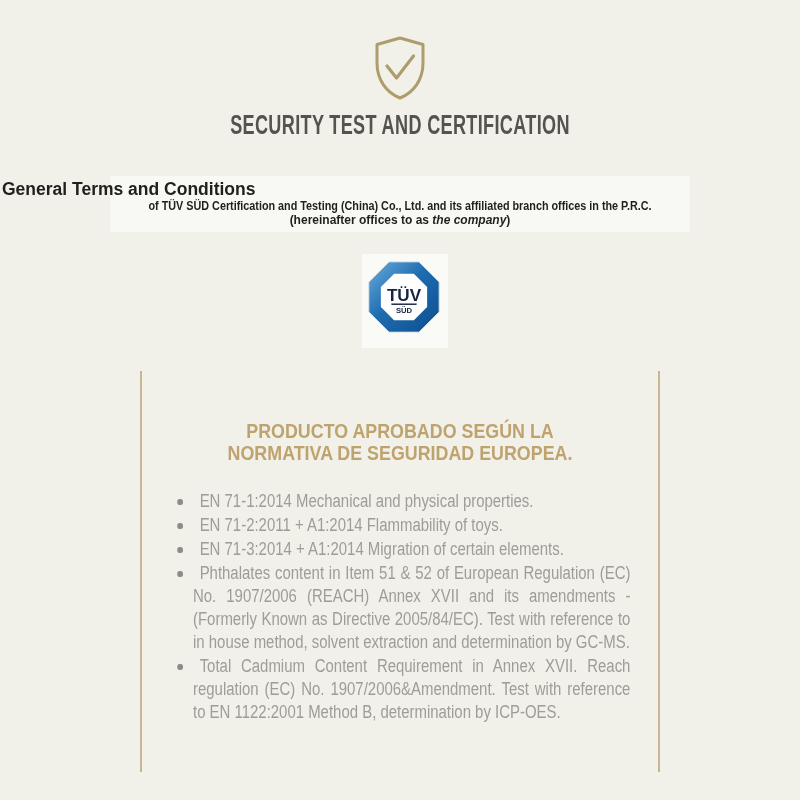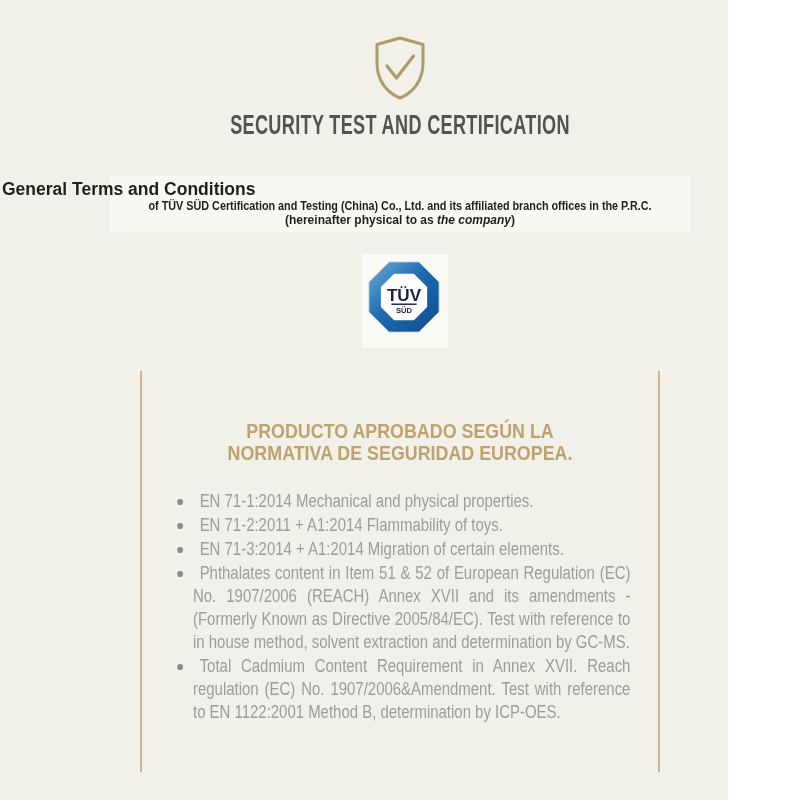--- a/index.html
+++ b/index.html
@@ -8,21 +8,21 @@
     --title-gray:#54544f;
     --body-gray:#9d9d99;
     --bullet-gray:#8b8b87;
     --line-tan:#cbb494;
     --terms-black:#1f1f1d;
     --logo-navy:#16233f;
   }
   *{margin:0;padding:0;box-sizing:border-box;}
   html,body{width:800px;height:800px;overflow:hidden;}
   body{font-family:"Liberation Sans",sans-serif;}
-  .canvas{position:relative;width:728px;height:800px;background:var(--background);}
+  .canvas{position:relative;width:800px;height:800px;background:var(--background);}
 
   
   .shield{position:absolute;left:370px;top:35px;width:60px;height:66px;}
 
   
   .main-title{
     position:absolute;top:110px;left:0;width:800px;
     text-align:center;font-size:27px;font-weight:bold;line-height:30px;
     color:var(--title-gray);letter-spacing:0.5px;white-space:nowrap;
     transform:scaleX(0.67);transform-origin:50% 50%;
@@ -82,21 +82,21 @@
   <svg class="shield" viewBox="0 0 60 66" aria-hidden="true">
     <path d="M30 3 L53 9.5 L53 28 C53 45 43.5 57.5 30 63 C16.5 57.5 7 45 7 28 L7 9.5 Z" fill="none" stroke="#ad9d6d" stroke-width="3" stroke-linejoin="round"></path>
     <path d="M17 31 L26.5 43 L43.5 21" fill="none" stroke="#ad9d6d" stroke-width="3.2" stroke-linecap="round" stroke-linejoin="round"></path>
   </svg>
 
   <div class="main-title">SECURITY TEST AND CERTIFICATION</div>
 
   <div class="terms-band"></div>
   <div class="terms-title">General Terms and Conditions</div>
   <div class="terms-subtitle">of TÜV SÜD Certification and Testing (China) Co., Ltd. and its affiliated branch offices in the P.R.C.</div>
-  <div class="terms-note"><span>(hereinafter physical to as </span><span class="it">the company</span><span>)</span></div>
+  <div class="terms-note"><span>(hereinafter offices to as </span><span class="it">the company</span><span>)</span></div>
 
   <div class="logo-panel"></div>
   <svg class="logo-svg" viewBox="0 0 80 80" aria-hidden="true">
     <defs>
       <linearGradient id="octg" x1="0" y1="0" x2="1" y2="1">
         <stop offset="0" stop-color="#6aaede"></stop>
         <stop offset="0.45" stop-color="#1e6cb0"></stop>
         <stop offset="1" stop-color="#0c4e8e"></stop>
       </linearGradient>
     </defs>

